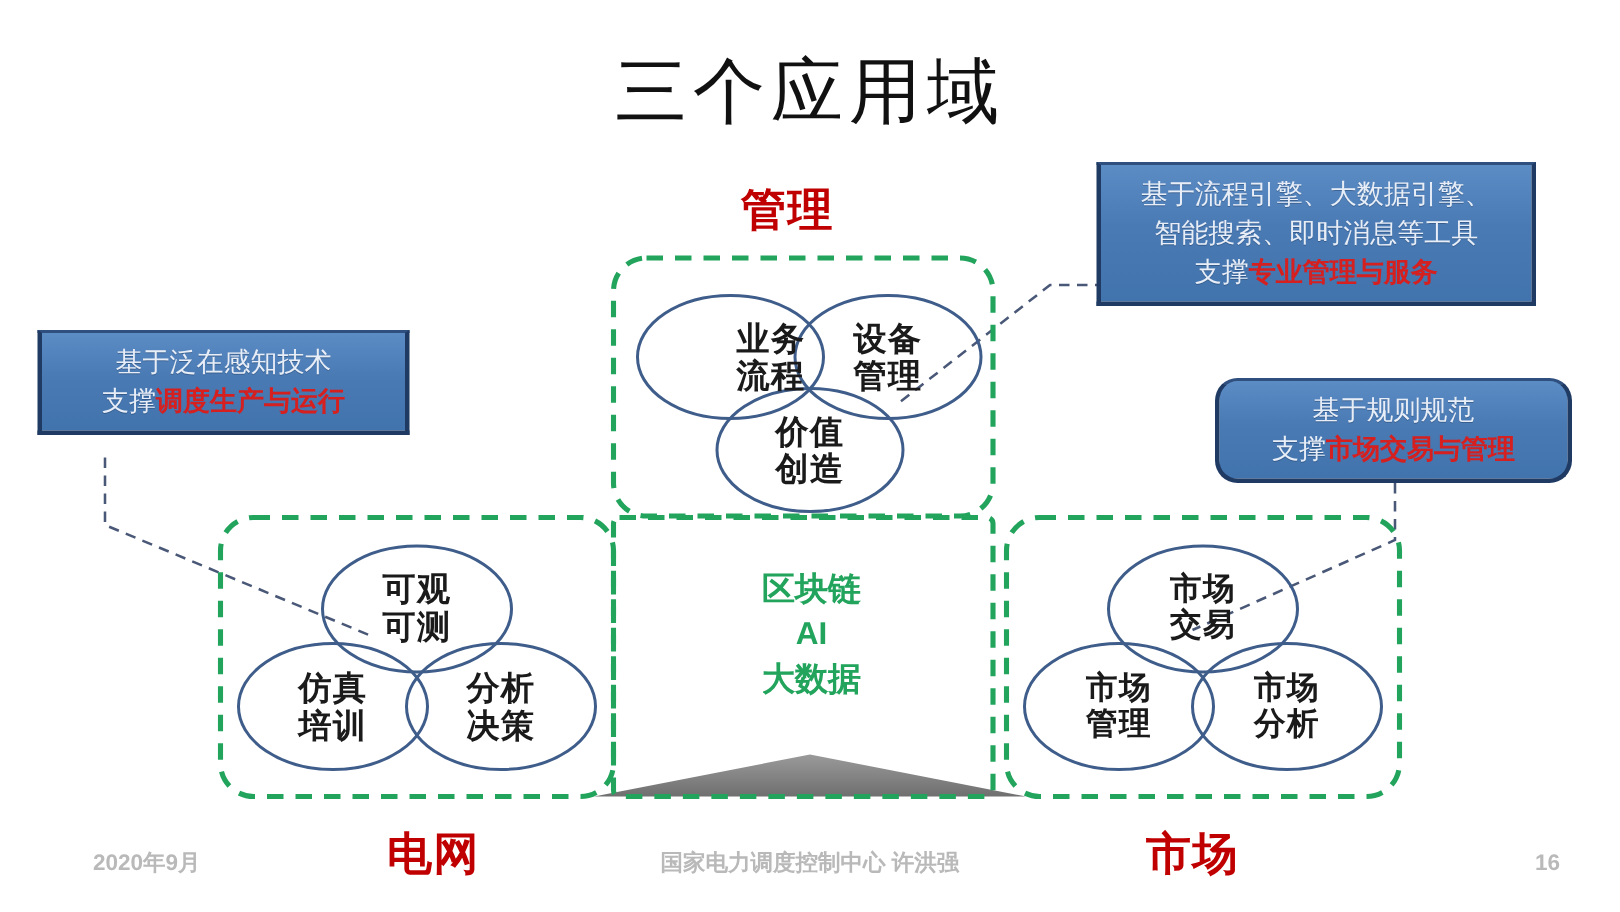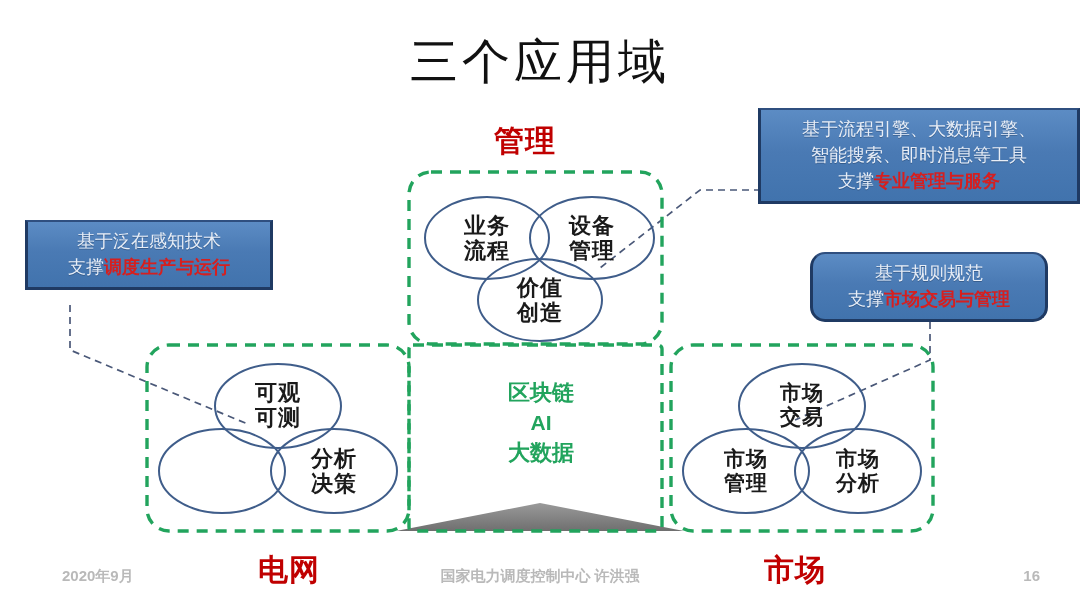--- a/index.html
+++ b/index.html
@@ -26,21 +26,21 @@
     border-right:3px solid #1f3a63;
     border-bottom:3px solid #1f3a63;
     color:#e8eef7;
     text-align:center;
     font-size:18px;line-height:26px;
     padding:6px 8px 7px 8px;
     box-sizing:border-box;
     text-shadow:0 1px 0 rgba(20,40,70,.35);
   }
   .callout .hl{color:#d61f1f;font-weight:bold;text-shadow:none;}
-  #callout-manage{left:731px;top:108px;width:322px;margin-left:27px;}
+  #callout-manage{left:731px;top:108px;width:293px;}
   #callout-grid{left:25px;top:220px;width:248px;}
   #callout-market{left:810px;top:252px;width:238px;border-radius:15px;}
 
   
   .domain-label{
     position:absolute;color:#c00000;font-weight:bold;
     font-size:30px;line-height:34px;letter-spacing:1px;text-align:center;
   }
   #label-manage{left:445px;top:124px;width:160px;}
   #label-grid{left:214px;top:553px;width:150px;}
@@ -126,29 +126,31 @@
 
   <div class="callout" id="callout-market">
     <div>基于规则规范</div>
     <div><span>支撑</span><span class="hl">市场交易与管理</span></div>
   </div>
 
   <div class="domain-label" id="label-manage">管理</div>
   <div class="domain-label" id="label-grid">电网</div>
   <div class="domain-label" id="label-market">市场</div>
 
-  <div class="cap" style="left:437px;top:213px;width:100px;">业务
+  <div class="cap" style="left:437px;top:213px;width:100px;text-align:right;">业务
 流程</div>
   <div class="cap" style="left:542px;top:213px;width:100px;">设备
 管理</div>
   <div class="cap" style="left:490px;top:275px;width:100px;">价值
 创造</div>
 
   <div class="cap" style="left:228px;top:380px;width:100px;">可观
 可测</div>
+  <div class="cap" style="left:172px;top:446px;width:100px;">仿真
+培训</div>
   <div class="cap" style="left:284px;top:446px;width:100px;">分析
 决策</div>
 
   <div class="cap sm" style="left:752px;top:381px;width:100px;">市场
 交易</div>
   <div class="cap sm" style="left:696px;top:447px;width:100px;">市场
 管理</div>
   <div class="cap sm" style="left:808px;top:447px;width:100px;">市场
 分析</div>
 

